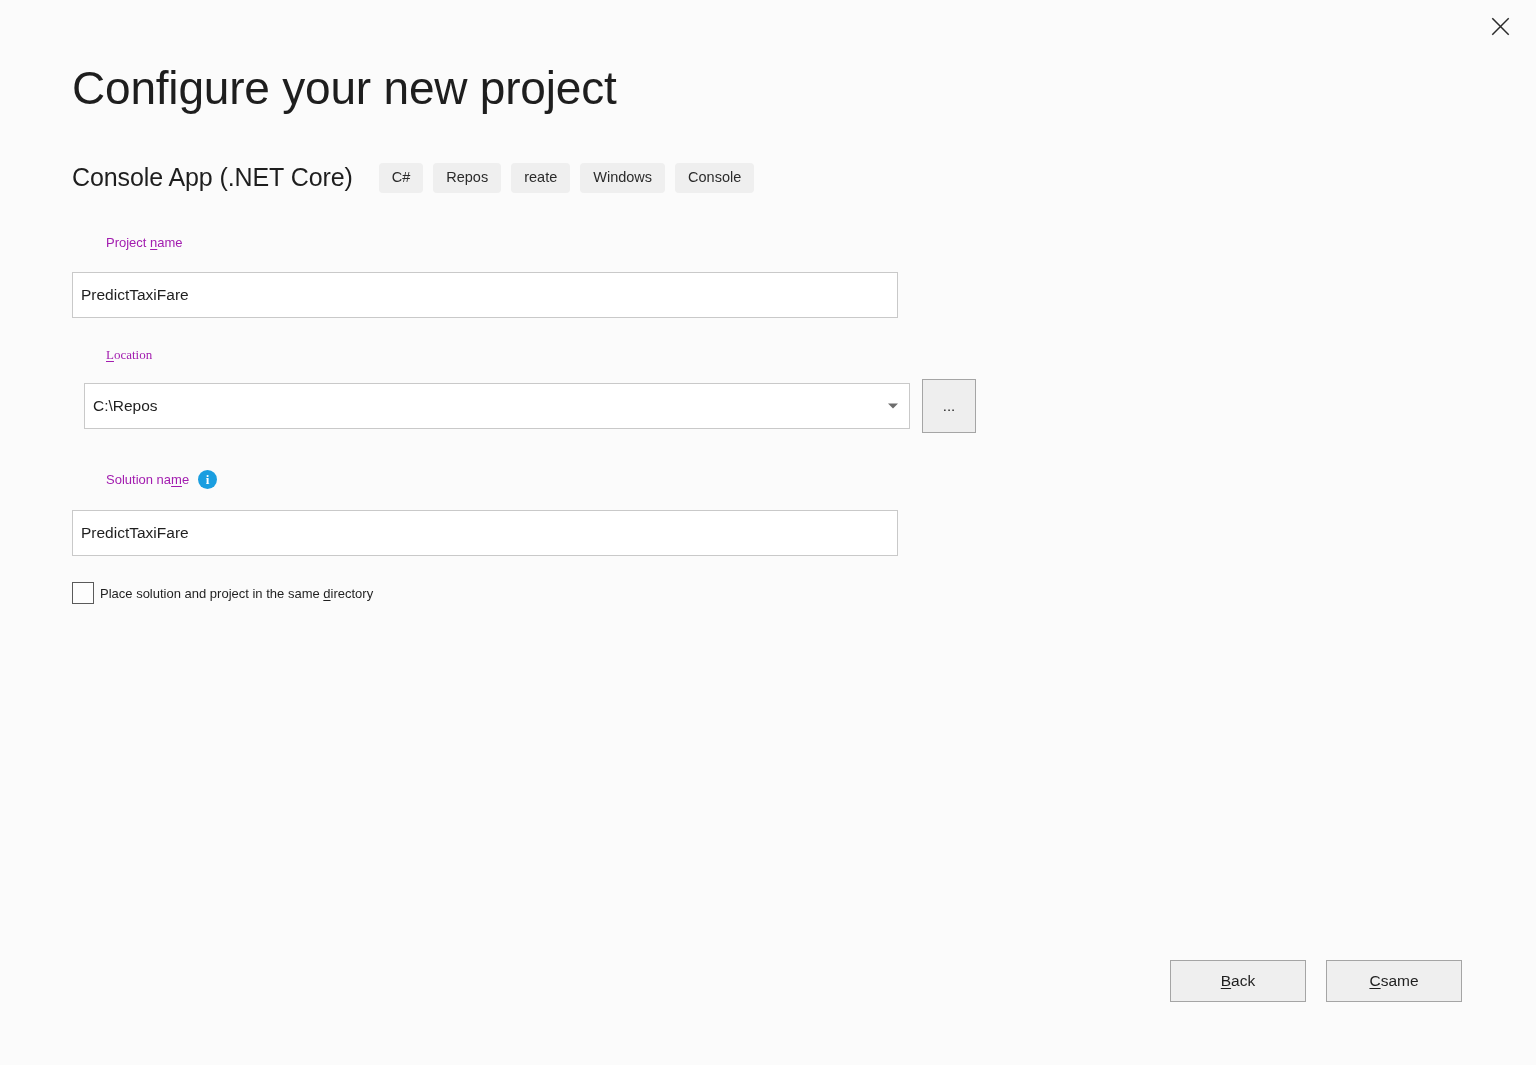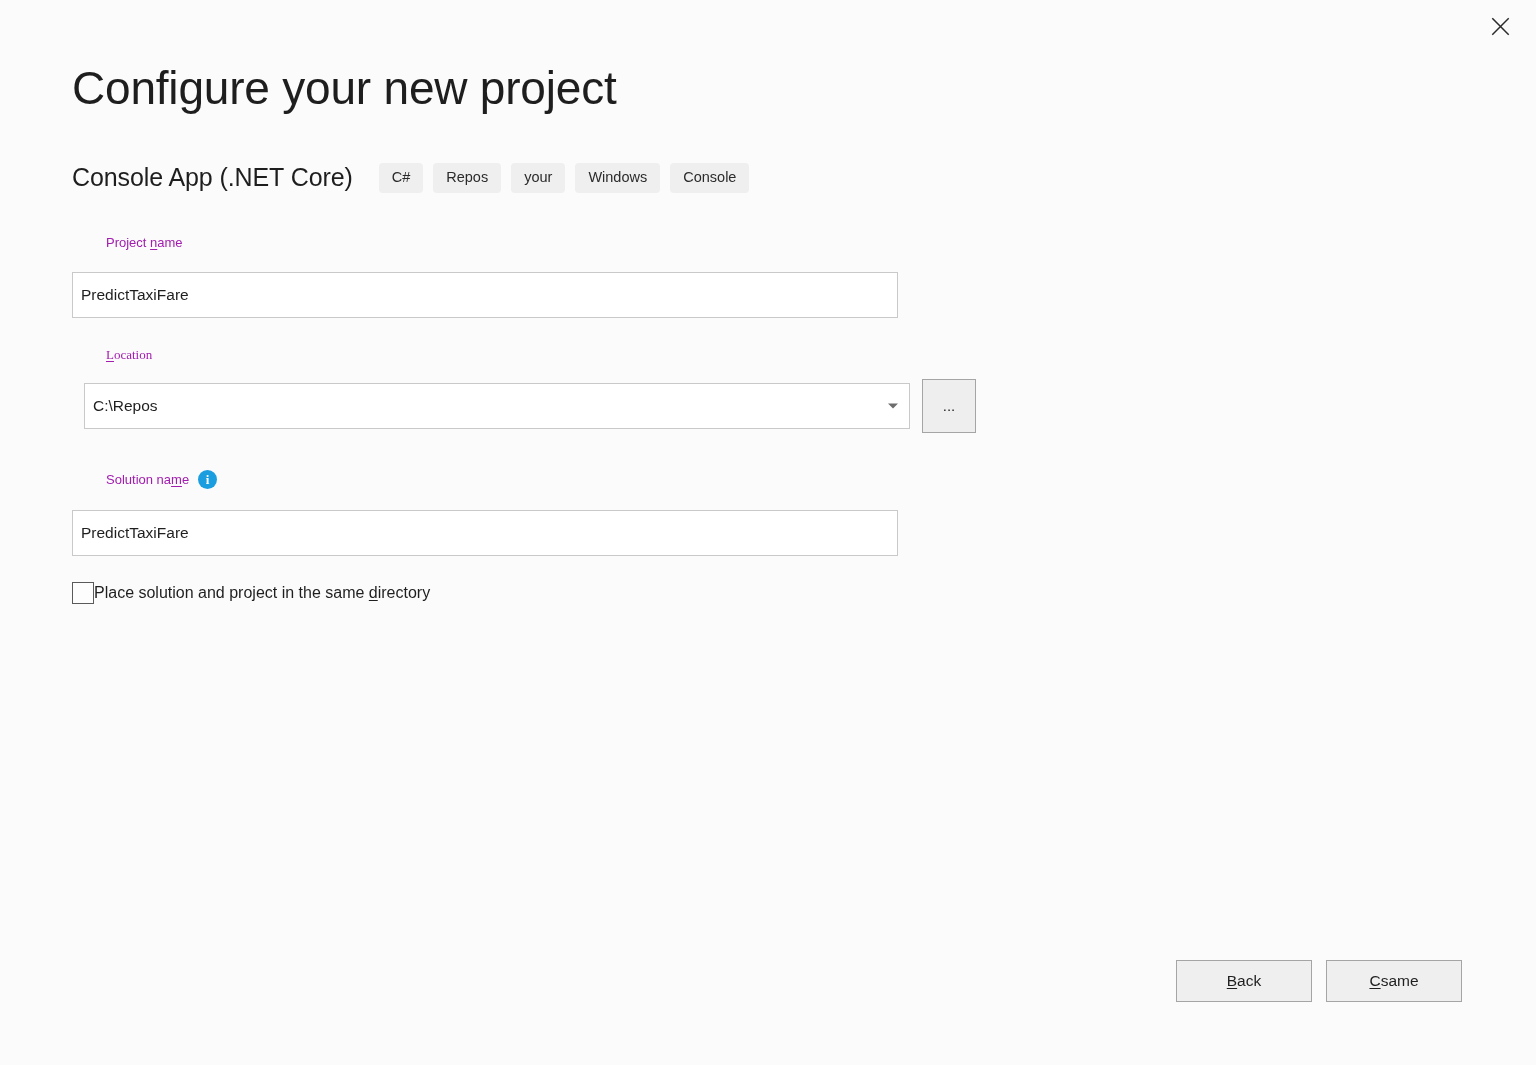--- a/index.html
+++ b/index.html
@@ -195,34 +195,34 @@
   }
   .checkbox-box {
     width: 22px;
     height: 22px;
     border: 1.6px solid #5a5a5a;
     background: #fdfdfd;
     box-sizing: border-box;
     flex: 0 0 auto;
   }
   .checkbox-label {
-    margin-left: 0;
-    font-size: 16px;
+    margin-left: 6px;
+    font-size: 13px;
     color: #1f1f1f;
     white-space: nowrap;
   }
   .checkbox-label u { text-decoration: underline; text-underline-offset: 1.5px; }
 
   
   .footer {
     position: absolute;
     right: 74px;
     bottom: 63px;
     display: flex;
-    gap: 14px;
+    gap: 20px;
   }
   .dlg-btn {
     width: 136px;
     height: 42px;
     background: #efefef;
     border: 1px solid #a5a5a5;
     box-sizing: border-box;
     font-family: "Liberation Sans", sans-serif;
     font-size: 15.5px;
     color: #1f1f1f;
@@ -247,21 +247,21 @@
 
 <div class="page">
 
   <div class="page-title">Configure your new project</div>
 
   <div class="subtitle-row">
     <div class="template-name">Console App (.NET Core)</div>
     <div class="tags">
       <span class="tag">C#</span>
       <span class="tag">Repos</span>
-      <span class="tag">your</span>
+      <span class="tag">reate</span>
       <span class="tag">Windows</span>
       <span class="tag">Console</span>
     </div>
   </div>
 
   <div class="field-label" style="left:0; top:236px;">
     <span>Project </span><u>n</u><span>ame</span>
   </div>
   <input class="text-input" style="left: 0px; top: 272px;" type="text" value="PredictTaxiFare">
 

